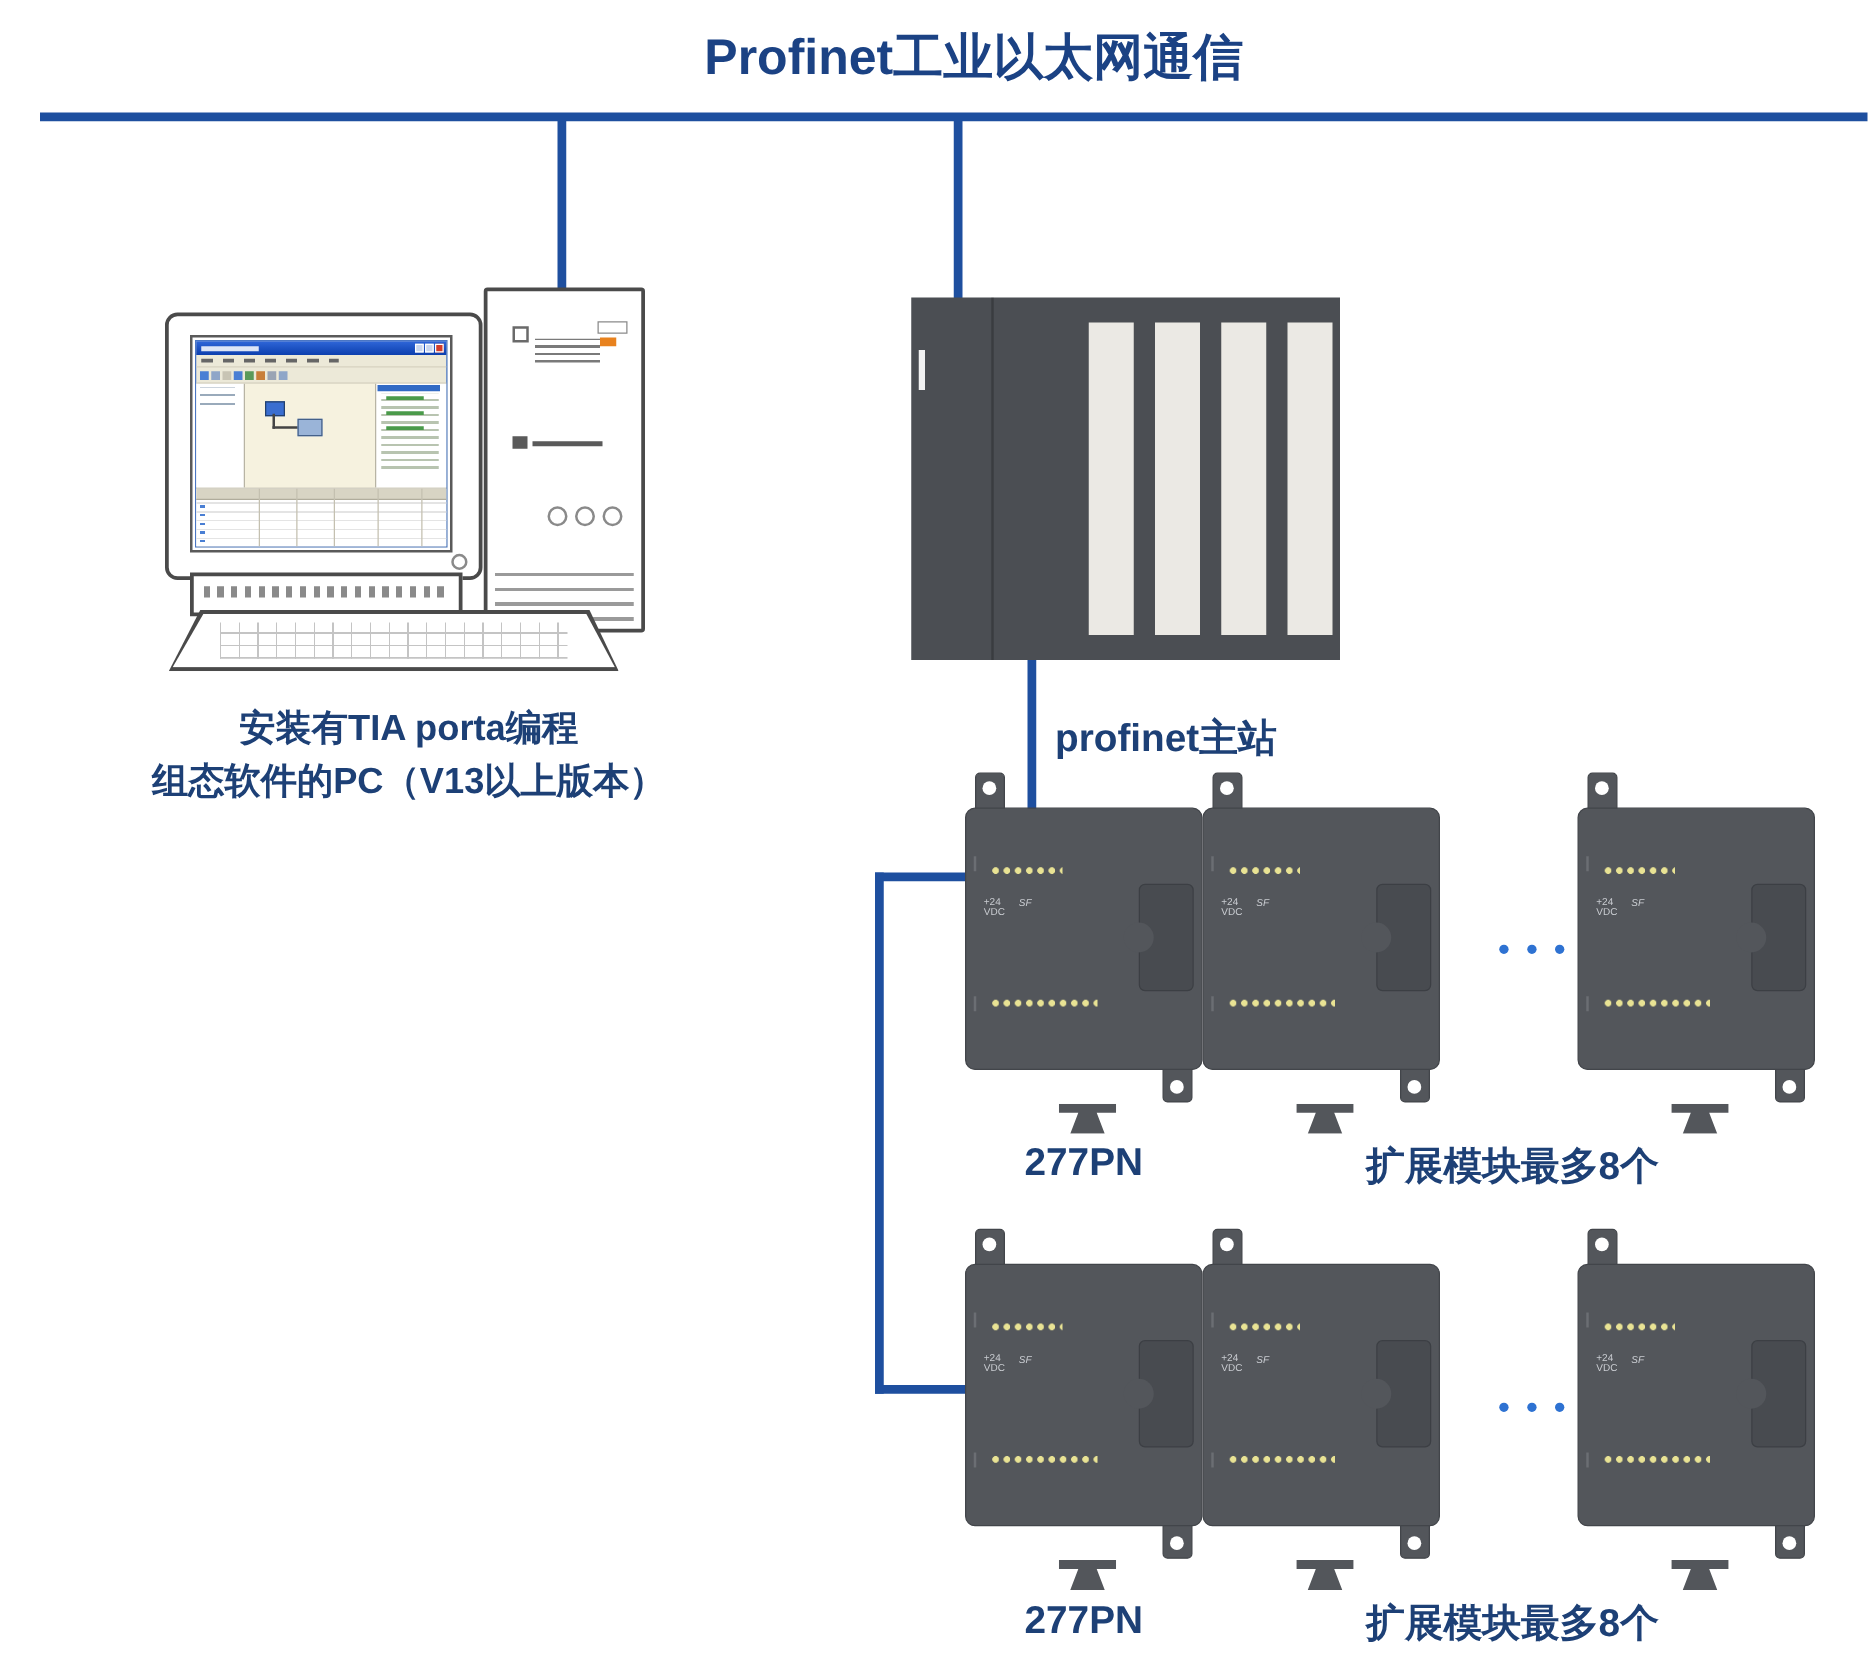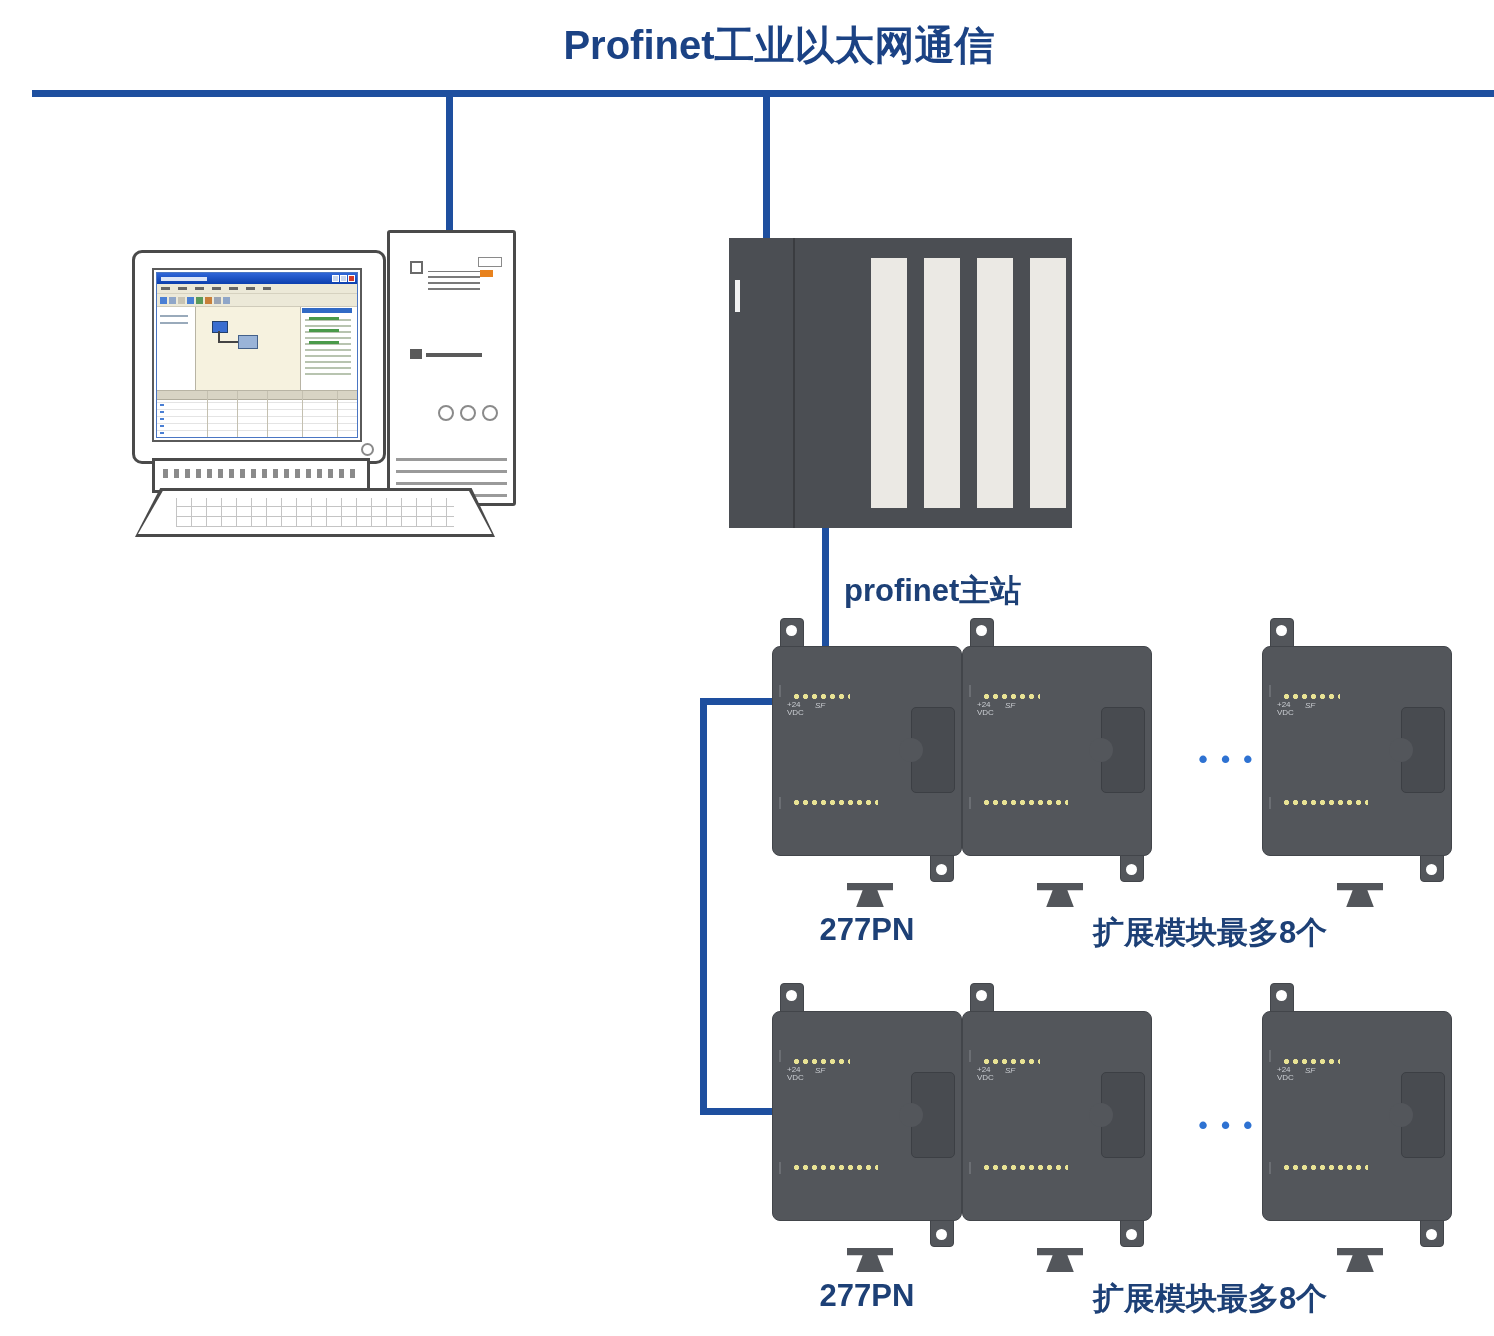--- a/index.html
+++ b/index.html
@@ -110,21 +110,21 @@
   .m-tab{position:absolute;width:24px;height:36px;background:#53565b;border:1px solid #42454a;
     border-radius:4px;box-sizing:border-box;}
   .m-tab-top{left:8px;top:0;}
   .m-tab-bottom{right:8px;bottom:0;}
   .m-hole{position:absolute;left:5px;top:6px;width:11px;height:11px;border-radius:50%;background:#fff;}
   .m-tab-bottom .m-hole{top:auto;bottom:6px;}
   .m-leds{position:absolute;height:7px;background-image:radial-gradient(circle at 3.5px 3.5px,#e9e394 2.4px,transparent 2.9px);
     background-size:9px 7px;background-repeat:repeat-x;}
   .m-leds-top{left:20px;top:46px;width:57px;}
   .m-leds-bottom{left:20px;top:152px;width:85px;}
-  .m-txt{position:absolute;left:14px;top:54px;color:#c9ccd1;font-size:8px;line-height:8px;}
+  .m-txt{position:absolute;left:14px;top:71px;color:#c9ccd1;font-size:8px;line-height:8px;}
   .m-24,.m-vdc{display:block;}
   .m-sf{position:absolute;left:28px;top:1px;font-style:italic;}
   .m-slot{position:absolute;right:6px;top:60px;width:44px;height:86px;background:#484b50;
     border:1px solid #3c3f44;border-radius:5px;box-sizing:border-box;}
   .m-notch{position:absolute;left:-13px;top:30px;width:24px;height:24px;border-radius:50%;background:#53565b;}
   .m-term{position:absolute;width:2px;height:12px;background:#6b6e73;}
   .m-term.t1{left:6px;top:38px;}
   .m-term.t2{left:6px;top:150px;}
   .m-clip{position:absolute;left:74px;top:236px;width:46px;height:24px;background:#53565b;
     clip-path:polygon(0 0,100% 0,100% 30%,66% 30%,80% 100%,20% 100%,34% 30%,0 30%);}
@@ -208,20 +208,22 @@
     <span class="t-vents1"></span>
     <span class="t-floppy-btn"></span>
     <span class="t-floppy-slot"></span>
     <span class="t-circ t-c1"></span>
     <span class="t-circ t-c2"></span>
     <span class="t-circ t-c3"></span>
     <span class="t-vents2"></span>
   </div>
 
   <div id="pc-caption" class="abs cap">
+    <div>安装有TIA porta编程</div>
+    <div>组态软件的PC（V13以上版本）</div>
   </div>
 
   <div id="rack" class="abs">
     <span class="rack-tick"></span>
     <span class="rack-div"></span>
     <span class="slot s1"></span>
     <span class="slot s2"></span>
     <span class="slot s3"></span>
     <span class="slot s4"></span>
   </div>

